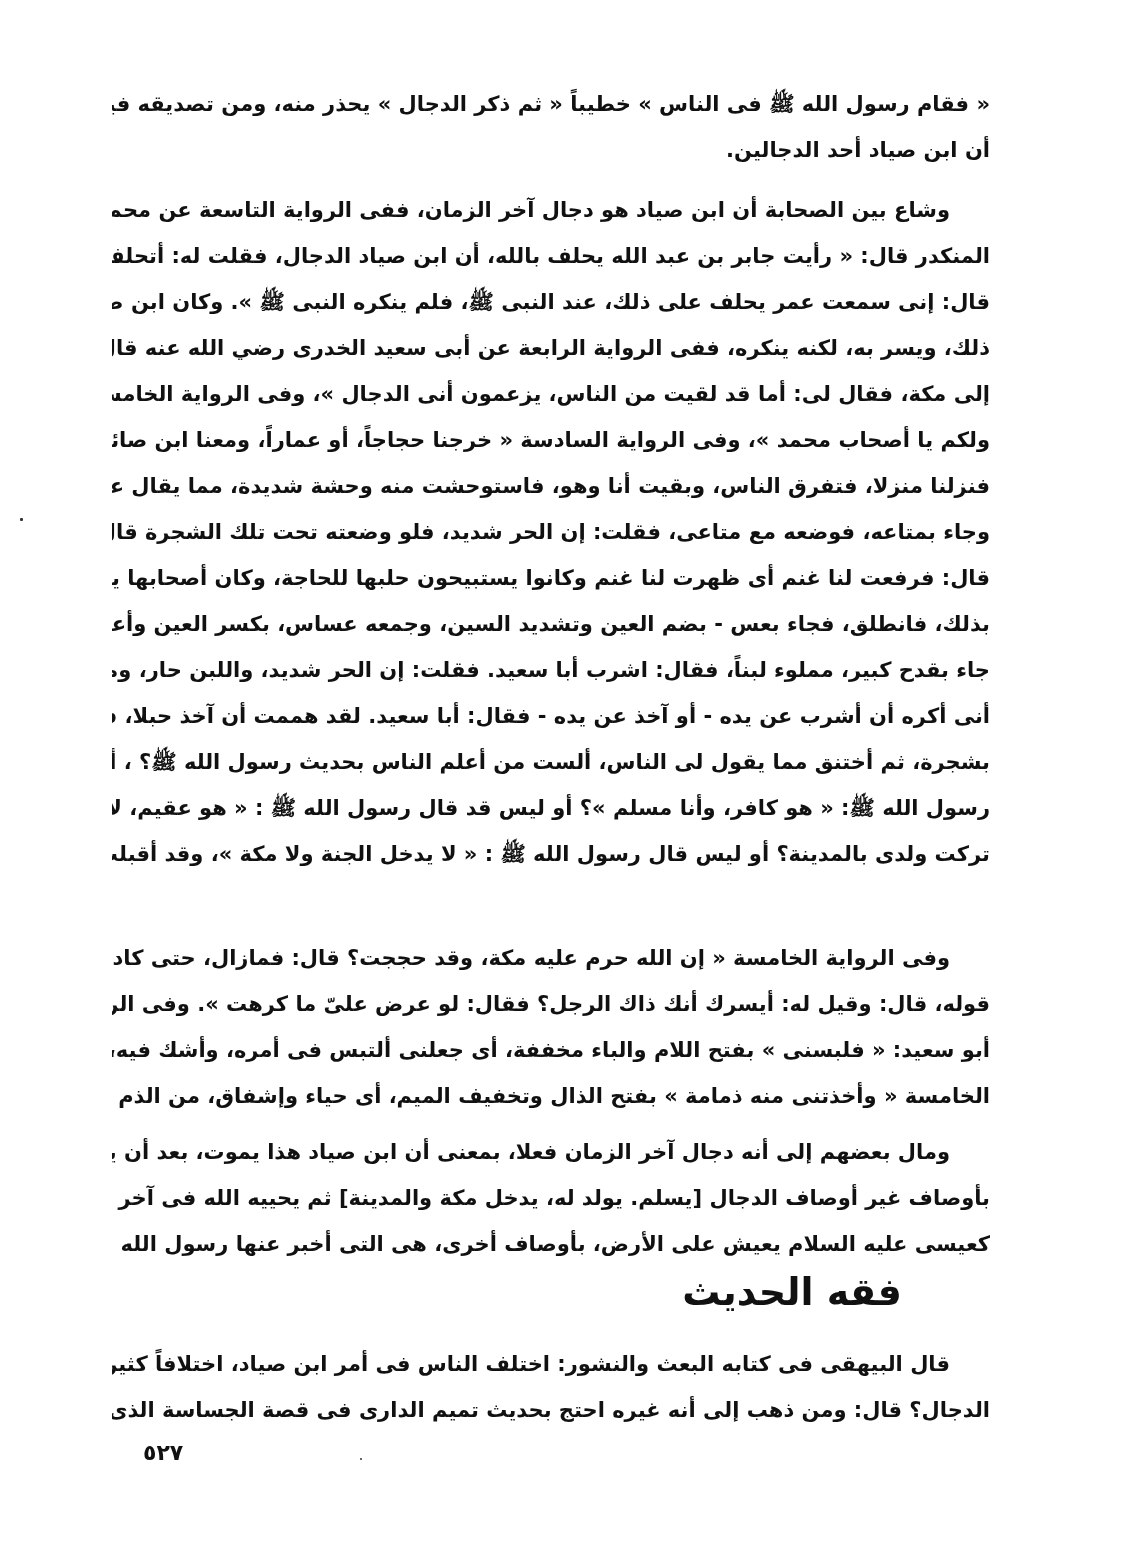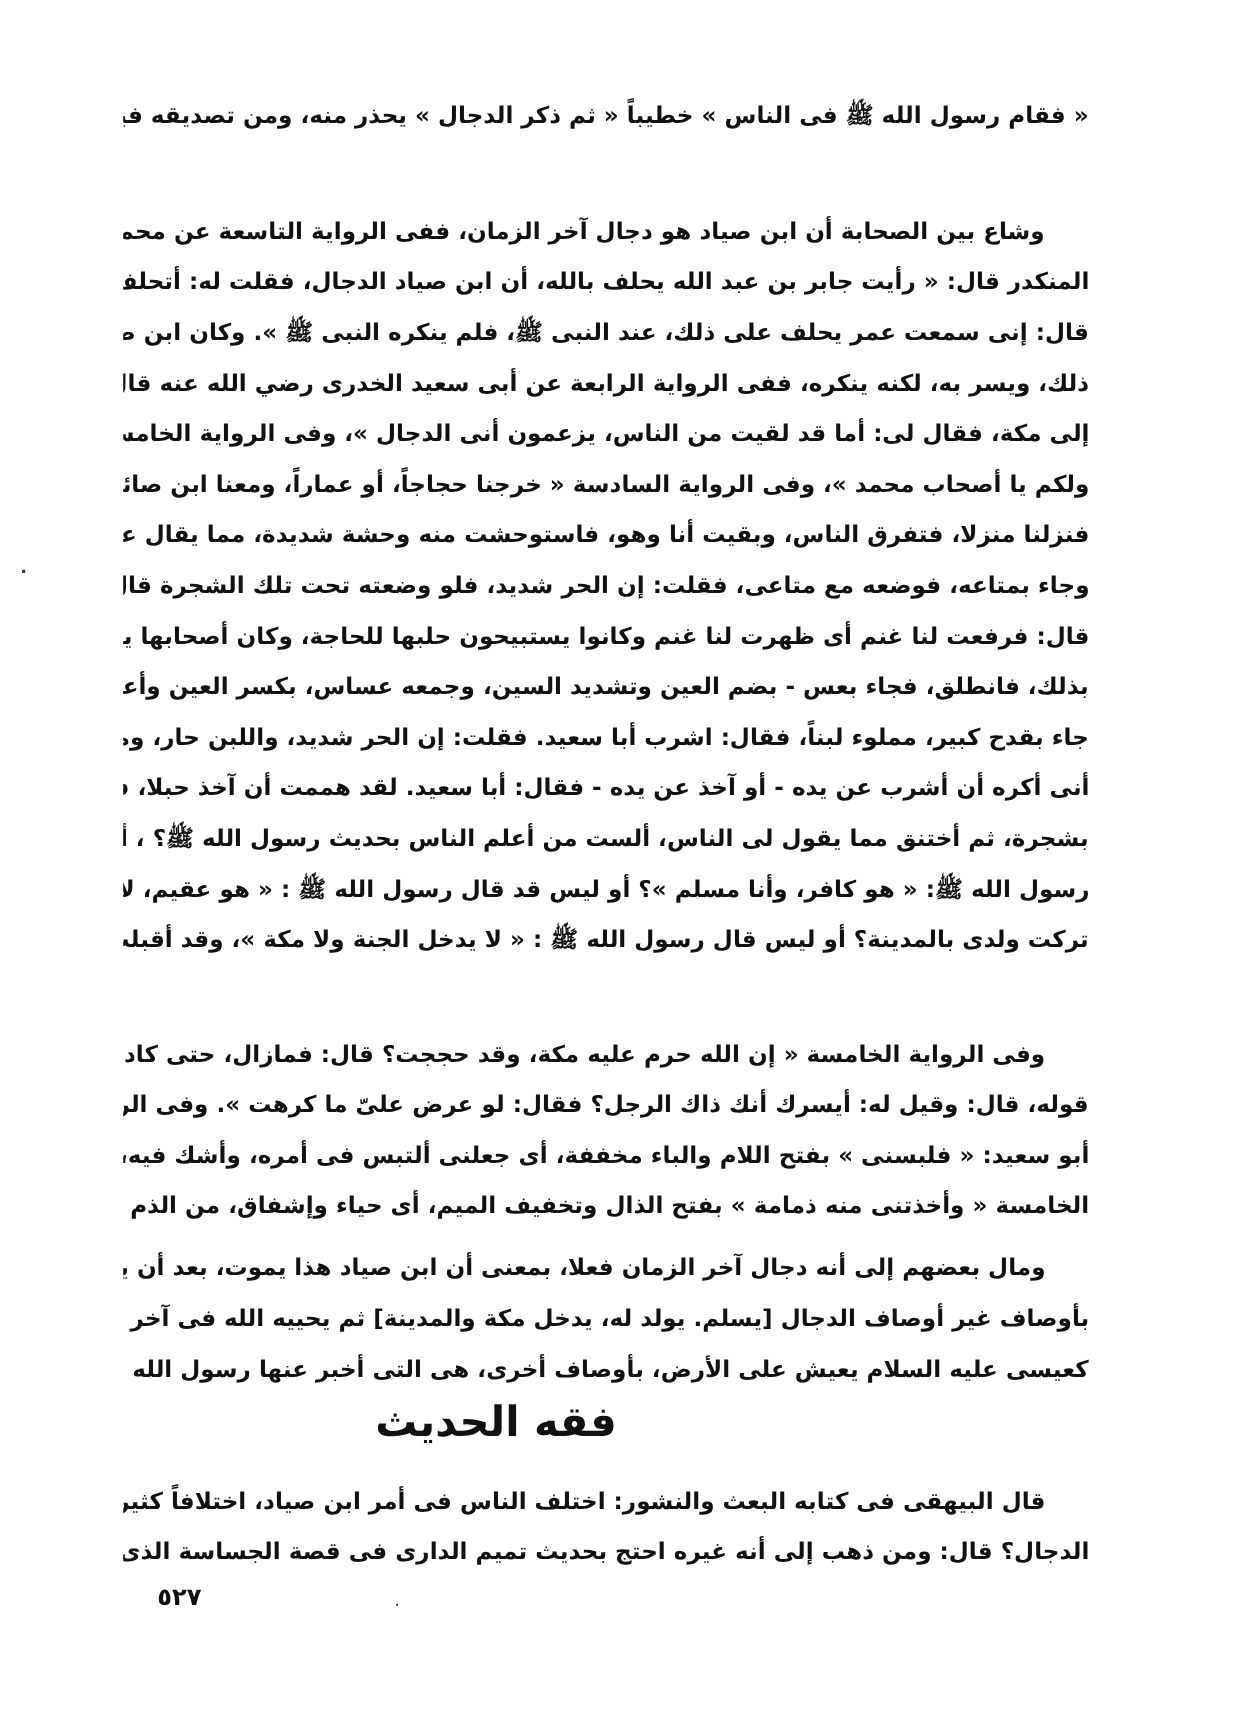--- a/index.html
+++ b/index.html
@@ -4,32 +4,33 @@
 <style>
   html, body { margin:0; padding:0; background:#ffffff; }
   body { width:1127px; height:1566px; position:relative; overflow:hidden;
          font-family:"DejaVu Sans", sans-serif; color:#111; }
   .page { position:absolute; left:0; top:0; width:1127px; height:1566px; }
   .line { position:absolute; left:112px; width:878px; direction:rtl;
           font-size:21px; font-weight:bold; line-height:36px; height:36px;
           white-space:nowrap; text-align:justify; text-align-last:justify; overflow:hidden; }
   .line.last { text-align-last:right; }
   .line.indent { padding-right:40px; box-sizing:border-box; }
-  .heading { position:absolute; left:0; width:902px; text-align:center; direction:rtl;
+  .heading { position:absolute; left:0; width:902px; text-align:right; direction:rtl;
              top:1262px; font-size:38px; font-weight:bold; line-height:60px; }
   .page-number { position:absolute; left:120px; top:1440px; font-size:22px;
                  font-weight:bold; direction:rtl;margin-left:23px; }
   .speck { position:absolute; width:3px; height:3px; background:#333; border-radius:1px; }
 </style>
 </head>
 <body>
 
 <div class="page">
 
   <div class="line" style="top:86px">« فقام رسول الله ﷺ فى الناس » خطيباً « ثم ذكر الدجال » يحذر منه، ومن تصديقه فيما يدعى، على</div>
+  <div class="line last" style="top:132px">أن ابن صياد أحد الدجالين.</div>
 
   <div class="line indent" style="top:192px">وشاع بين الصحابة أن ابن صياد هو دجال آخر الزمان، ففى الرواية التاسعة عن محمد بن</div>
   <div class="line" style="top:238px">المنكدر قال: « رأيت جابر بن عبد الله يحلف بالله، أن ابن صياد الدجال، فقلت له: أتحلف بالله؟</div>
   <div class="line" style="top:284px">قال: إنى سمعت عمر يحلف على ذلك، عند النبى ﷺ، فلم ينكره النبى ﷺ ». وكان ابن صياد يسمع</div>
   <div class="line" style="top:330px">ذلك، ويسر به، لكنه ينكره، ففى الرواية الرابعة عن أبى سعيد الخدرى رضي الله عنه قال: « صحبت ابن صائد</div>
   <div class="line" style="top:376px">إلى مكة، فقال لى: أما قد لقيت من الناس، يزعمون أنى الدجال »، وفى الرواية الخامسة قال: « مالى</div>
   <div class="line" style="top:422px">ولكم يا أصحاب محمد »، وفى الرواية السادسة « خرجنا حجاجاً، أو عماراً، ومعنا ابن صائد، قال:</div>
   <div class="line" style="top:468px">فنزلنا منزلا، فتفرق الناس، وبقيت أنا وهو، فاستوحشت منه وحشة شديدة، مما يقال عليه، قال:</div>
   <div class="line" style="top:514px">وجاء بمتاعه، فوضعه مع متاعى، فقلت: إن الحر شديد، فلو وضعته تحت تلك الشجرة قال: ففعل،</div>
   <div class="line" style="top:560px">قال: فرفعت لنا غنم أى ظهرت لنا غنم وكانوا يستبيحون حلبها للحاجة، وكان أصحابها يأذنون</div>

